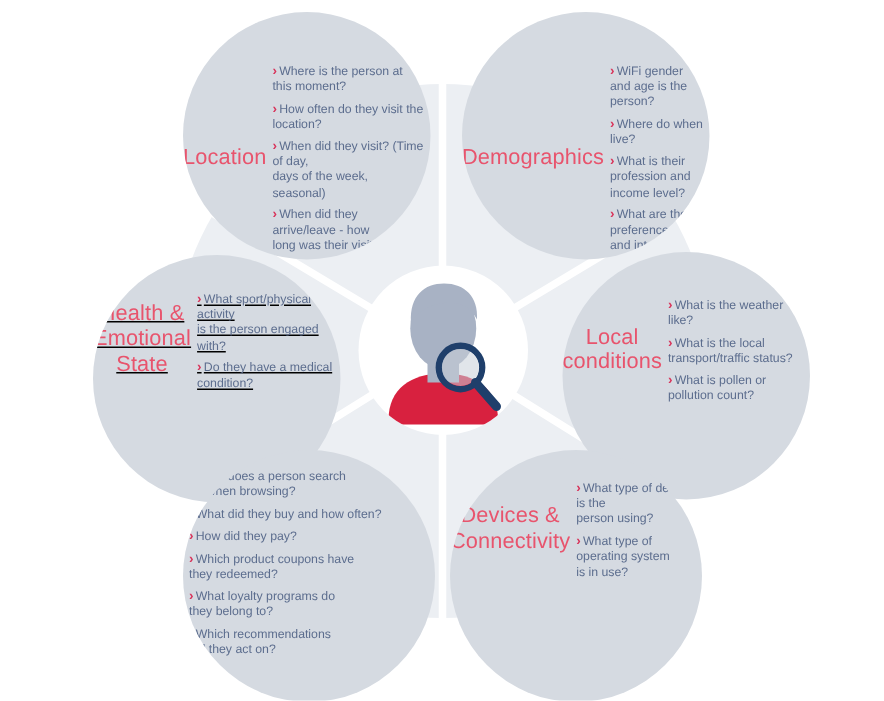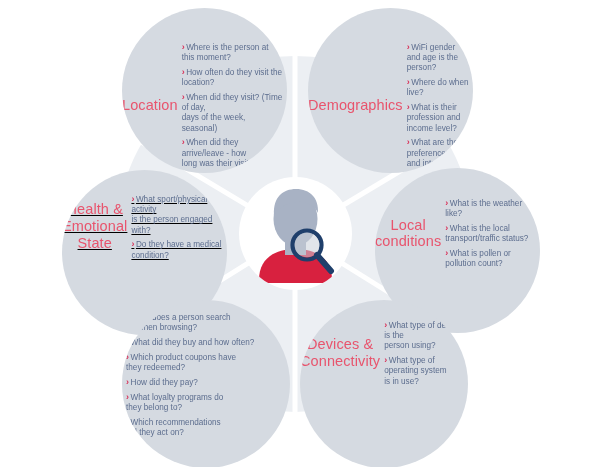--- a/index.html
+++ b/index.html
@@ -159,22 +159,22 @@
         <li class="q-item"><span class="chev">›</span><span class="qtext">What is pollen or pollution count?</span></li>
       </ul>
     </div>
   </div>
 
   <div class="bubble" id="bubble-purchasing">
     <div class="bubble-inner">
       <ul class="q-list">
         <li class="q-item"><span class="chev">›</span><span class="qtext">What does a person search<br>for when browsing?</span></li>
         <li class="q-item"><span class="chev">›</span><span class="qtext">What did they buy and how often?</span></li>
+        <li class="q-item"><span class="chev">›</span><span class="qtext">How did they pay?</span></li>
         <li class="q-item"><span class="chev">›</span><span class="qtext">Which product coupons have<br>they redeemed?</span></li>
-        <li class="q-item"><span class="chev">›</span><span class="qtext">How did they pay?</span></li>
         <li class="q-item"><span class="chev">›</span><span class="qtext">What loyalty programs do<br>they belong to?</span></li>
         <li class="q-item"><span class="chev">›</span><span class="qtext">Which recommendations<br>did they act on?</span></li>
       </ul>
     </div>
   </div>
 
   <div class="bubble" id="bubble-devices">
     <div class="bubble-inner">
       <div class="b-title">Devices &amp;<br>Connectivity</div>
       <ul class="q-list">

